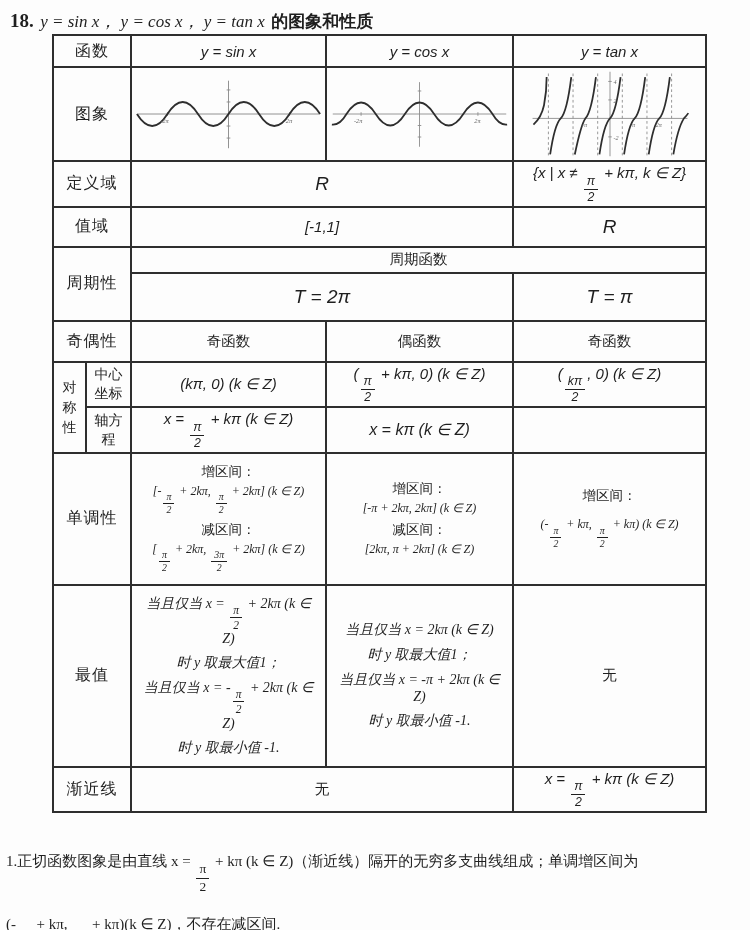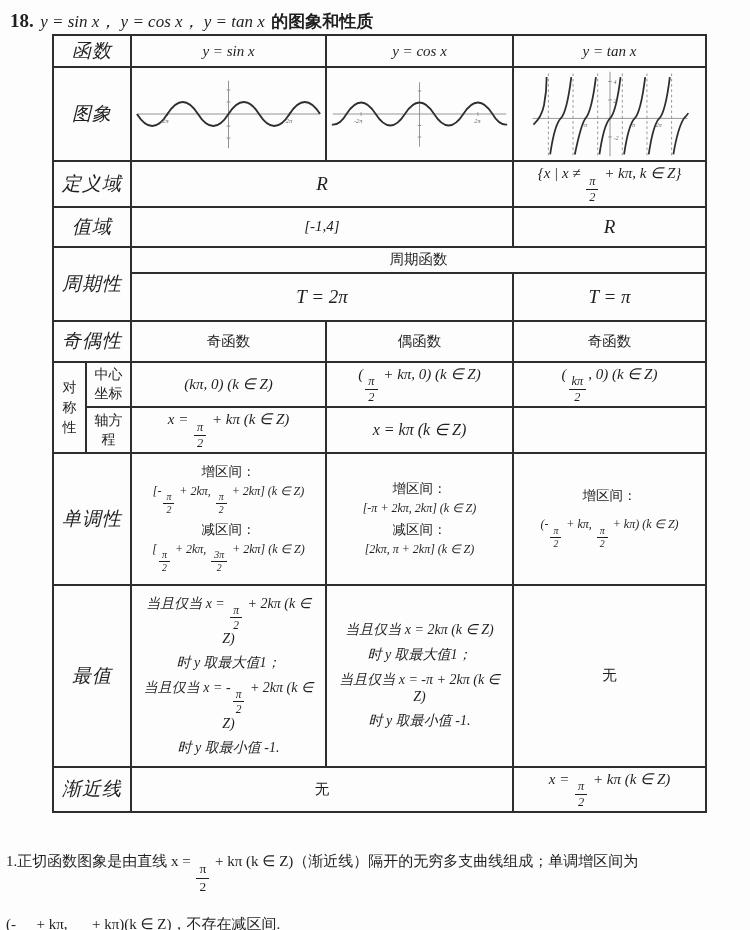--- a/index.html
+++ b/index.html
@@ -12,23 +12,23 @@
   .title { margin:2px 0 1px 10px; white-space:nowrap; }
   .tnum  { font:700 19px "Liberation Serif", serif; }
   .tmath { font:italic 17px "Liberation Serif", serif; padding:0 2px; }
   .tsuffix { font-weight:700; font-size:17px; }
   
   table.props { margin-left:52px; width:653px; border-collapse:collapse; table-layout:fixed; }
   table.props td { border:2px solid #2e2e2e; text-align:center; vertical-align:middle; padding:2px 4px; overflow:hidden; }
   tr.h32{height:32px} tr.h92{height:92px} tr.h46{height:30px} tr.h28{height:40px}
   tr.h26{height:26px} tr.h30{height:48px} tr.h27{height:41px} tr.h33{height:33px}
   tr.h40{height:40px} tr.h132{height:132px} tr.h135{height:135px} tr.h42{height:42px}
-  .lbl  { font-size:19px; letter-spacing:1px;font-style:italic; }
+  .lbl  { font-size:16px; letter-spacing:1px; }
   .cjk  { font-size:14.5px;border-radius:13px; }
-  .math { font-family:Liberation Serif, serif; font-style:italic; font-size:15px; letter-spacing:0; }
+  .math { font-family:Liberation Sans, sans-serif; font-style:italic; font-size:15px; letter-spacing:0; }
   .big  { font-size:19px; }
   .vert { white-space:pre-line; line-height:1.45; font-size:14px; padding:0; }
   .sub  { white-space:pre-line; line-height:1.35; font-size:14px; padding:0; }
   td.mono .t { font-size:13.5px; margin:4px 0 2px; font-family:"Liberation Sans",sans-serif; font-style:normal; }
   td.mono .m { font-family:"Liberation Serif",serif; font-style:italic; font-size:12px; margin:3px 0 5px; }
   td.extr { text-align:left; padding-left:9px; }
   td.extr .l { font-family:"Liberation Serif",serif; font-style:italic; font-size:14px; margin:7px 4px; }
   
   .frac { display:inline-flex; flex-direction:column; vertical-align:-0.55em; text-align:center; line-height:1.05; margin:0 2px; font-size:0.82em; }
   .frac .num { display:block; padding:0 3px 1px; border-bottom:1px solid currentColor; }
@@ -145,21 +145,21 @@
       <td colspan="2" class="lbl">定义域</td>
       <td colspan="2" class="math big">R</td>
       <td class="math">{x | x ≠ <span class="frac">
               <span class="num">π</span>
               <span class="den">2</span>
             </span> + kπ, k ∈ Z}</td>
     </tr>
 
     <tr class="h28">
       <td colspan="2" class="lbl">值域</td>
-      <td colspan="2" class="math">[-1,4]</td>
+      <td colspan="2" class="math">[-1,1]</td>
       <td class="math big">R</td>
     </tr>
 
     <tr class="h26">
       <td colspan="2" rowspan="2" class="lbl">周期性</td>
       <td colspan="3" class="cjk">周期函数</td>
     </tr>
     <tr class="h30">
       <td colspan="2" class="math big">T = 2π</td>
       <td class="math big">T = π</td>

